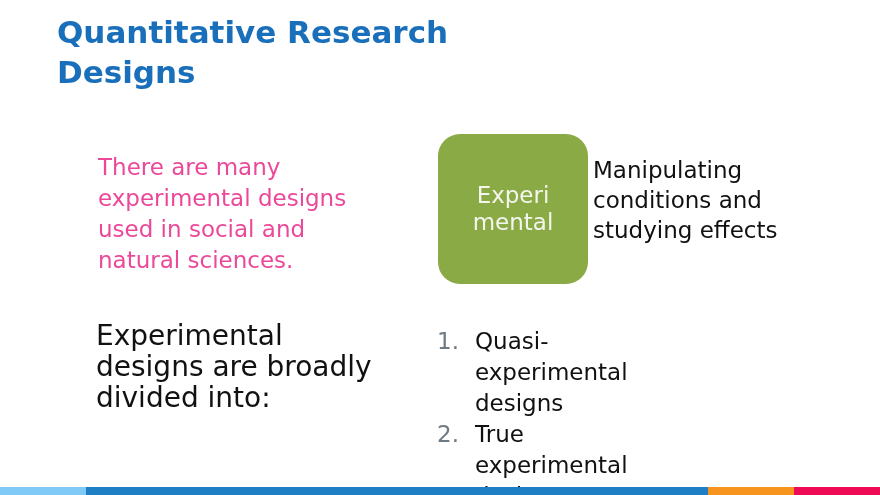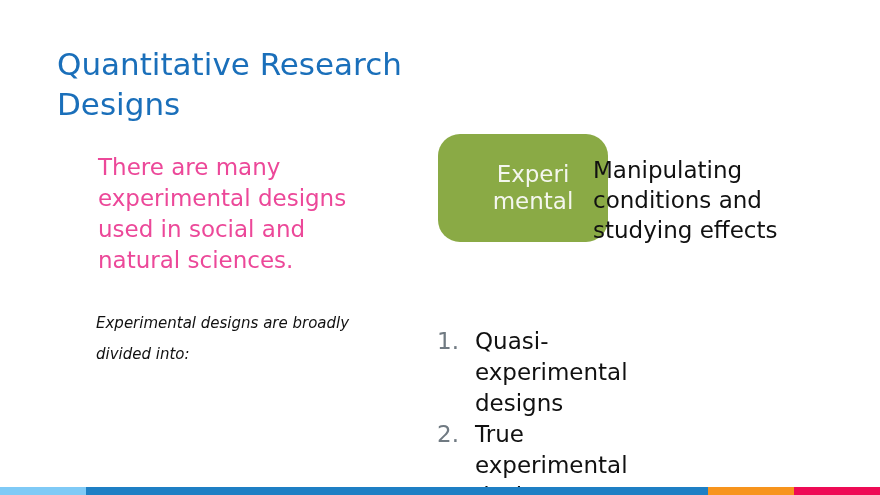--- a/index.html
+++ b/index.html
@@ -1,20 +1,20 @@
 <!DOCTYPE html>
 <html><head>
 <meta charset="utf-8">
 <style>
   html, body { margin:0; padding:0; }
   body { width:880px; height:495px; position:relative; overflow:hidden; background:#ffffff; font-family:"DejaVu Sans", sans-serif; }
-  .title { position:absolute; left:57px; top:12px; width:460px; font-weight:normal; font-size:31px; line-height:40px; color:#1a6fba;margin-top:32px; }
+  .title { position:absolute; left:57px; top:12px; width:460px; font-weight:bold; font-size:31px; line-height:40px; color:#1a6fba; }
   .intro { position:absolute; left:98px; top:152px; width:260px; font-size:23px; line-height:31px; color:#ec4899; }
-  .divided { position:absolute; left:96px; top:308px; width:280px; font-size:15px; line-height:31px; color:#111;font-style:italic; }
-  .box { position:absolute; left:438px; top:134px; width:150px; height:108px; background:#8aaa45; border-radius:22px; display:flex; align-items:center; justify-content:center; text-align:center; color:#f4f6ee; font-size:23px; line-height:27px;padding-left:20px; }
+  .divided { position:absolute; left:96px; top:320px; width:280px; font-size:28px; line-height:31px; color:#111; }
+  .box { position:absolute; left:438px; top:134px; width:150px; height:150px; background:#8aaa45; border-radius:22px; display:flex; align-items:center; justify-content:center; text-align:center; color:#f4f6ee; font-size:23px; line-height:27px; }
   .box span { display:block; width:90px; word-break:break-all; }
   .desc { position:absolute; left:593px; top:155px; width:230px; font-size:23px; line-height:30px; color:#111; }
   .list { position:absolute; left:437px; top:326px; width:240px; margin:0; padding:0; list-style:none; font-size:23px; line-height:31px; color:#111; }
   .list li { position:relative; padding-left:38px; }
   .list .num { position:absolute; left:0; top:0; color:#707a82; }
   .bar { position:absolute; left:0; top:487px; width:880px; height:8px; display:flex; }
   .seg { height:100%; }
 </style>
 </head>
 <body>

